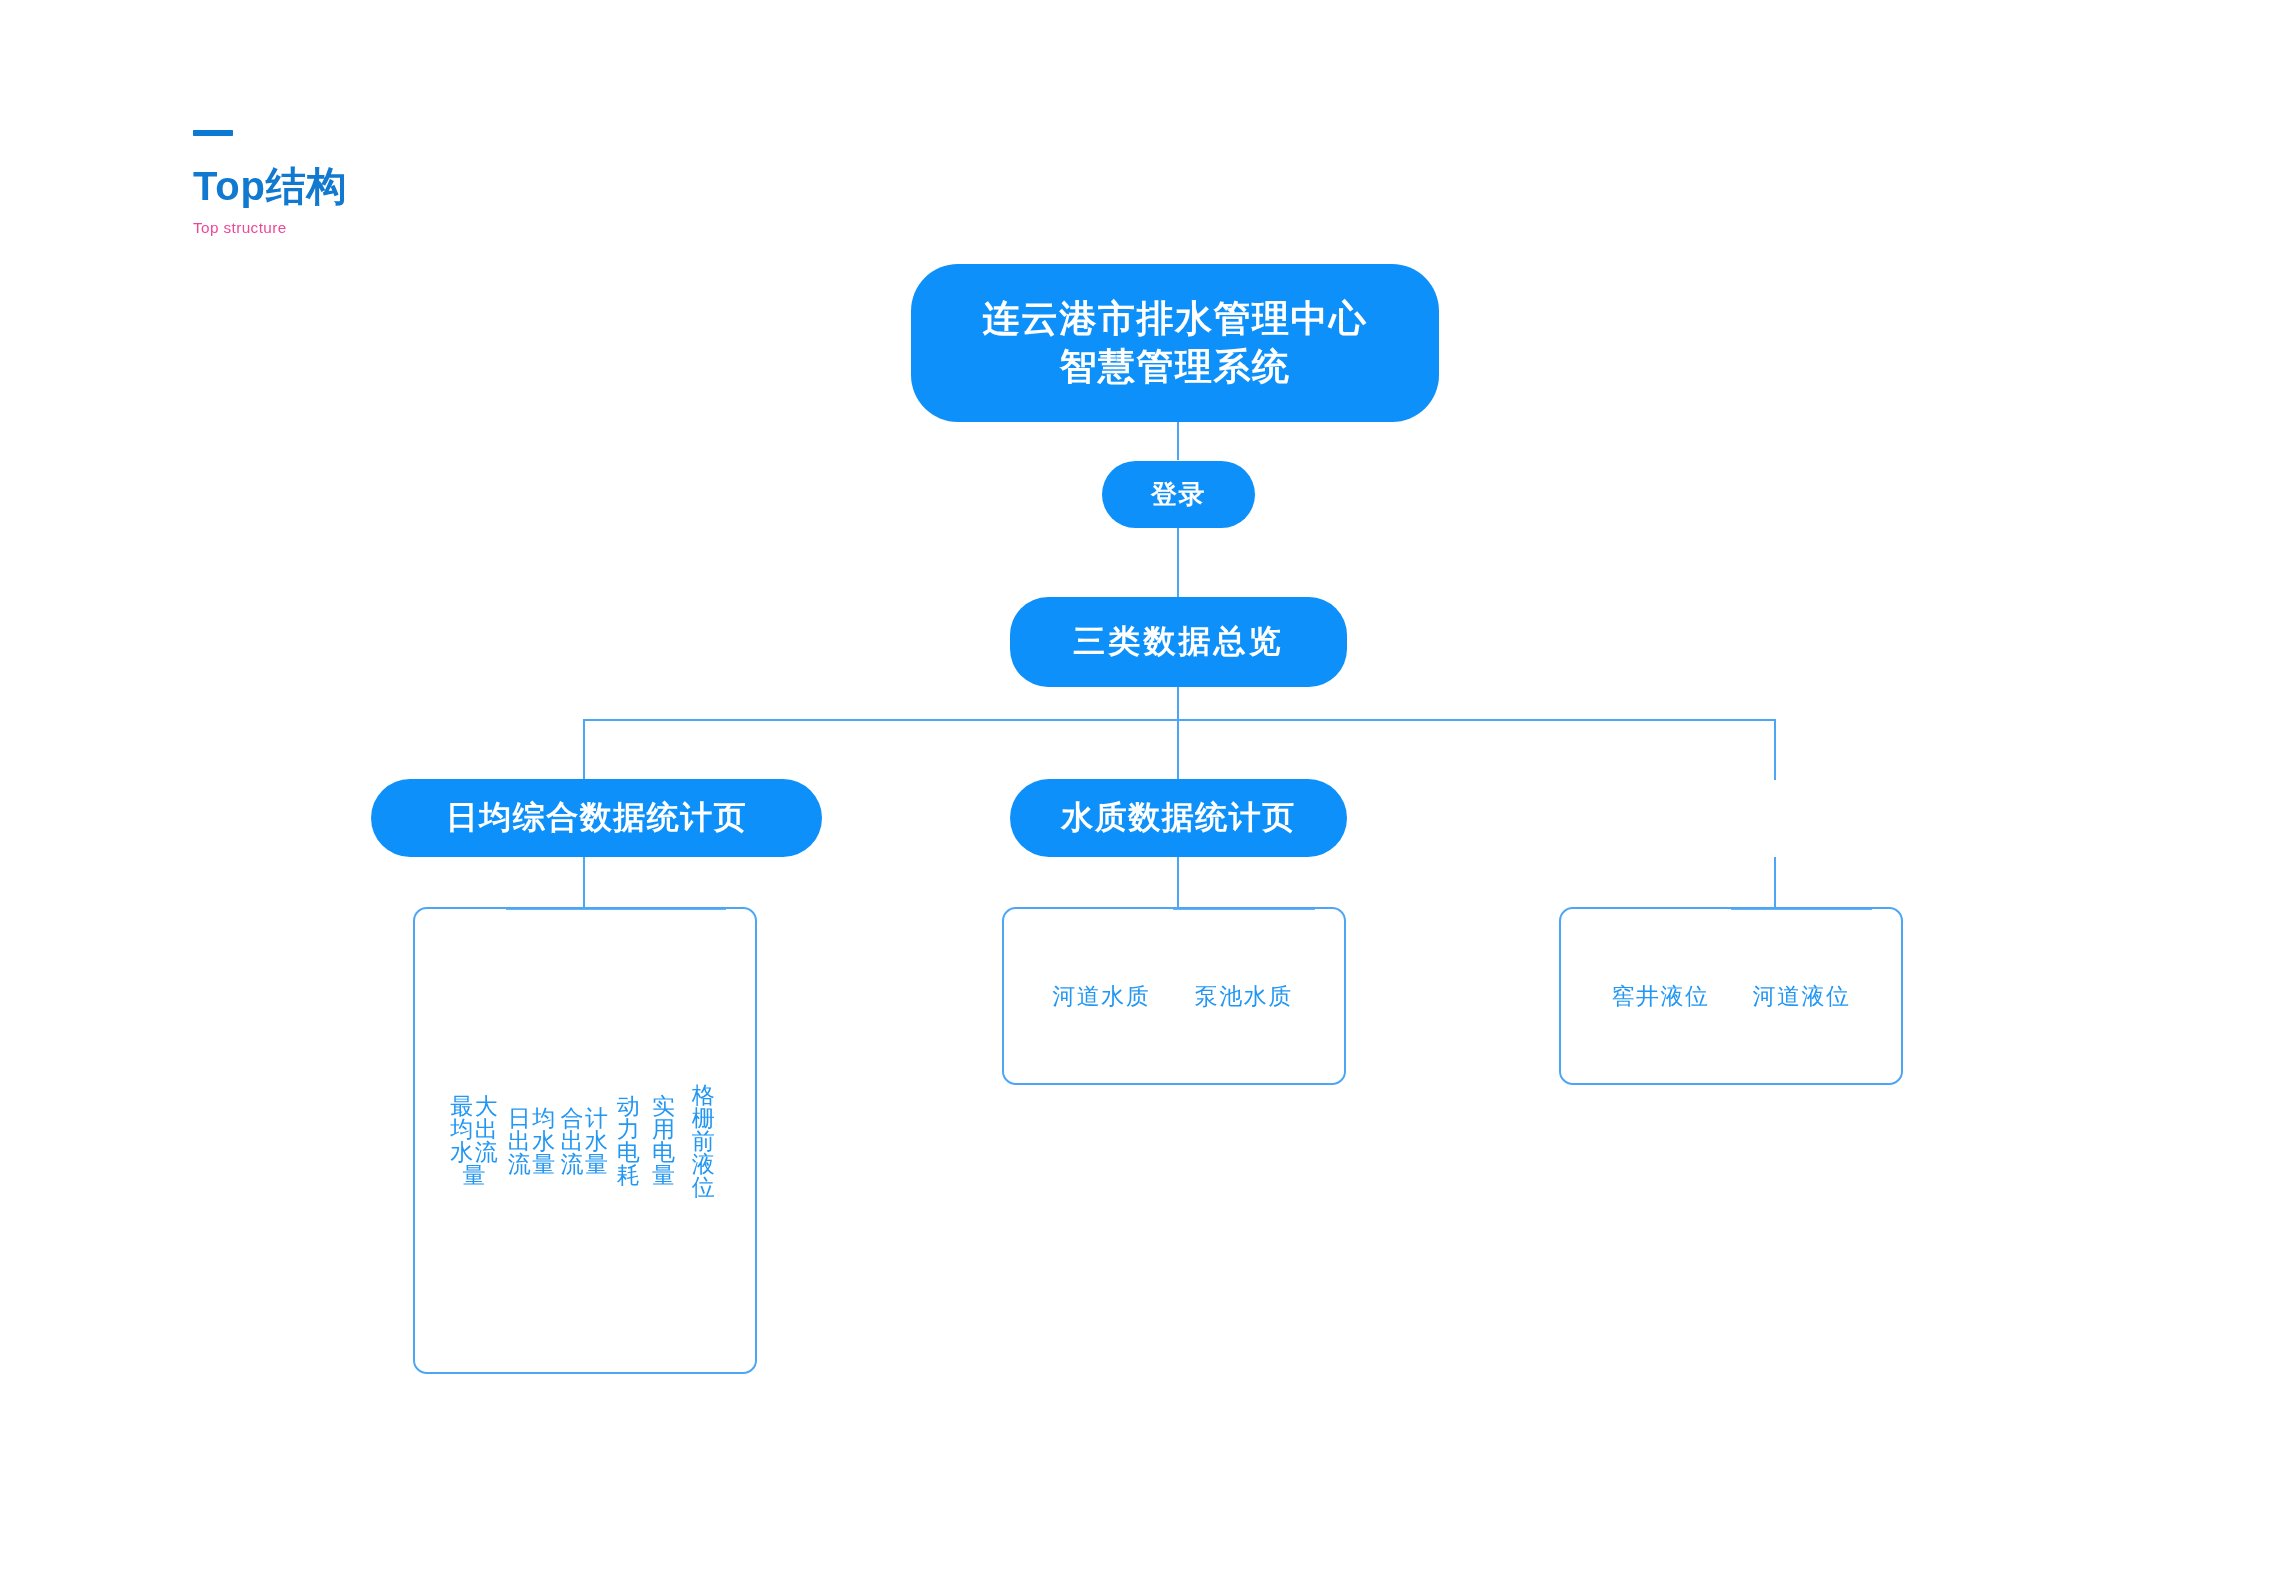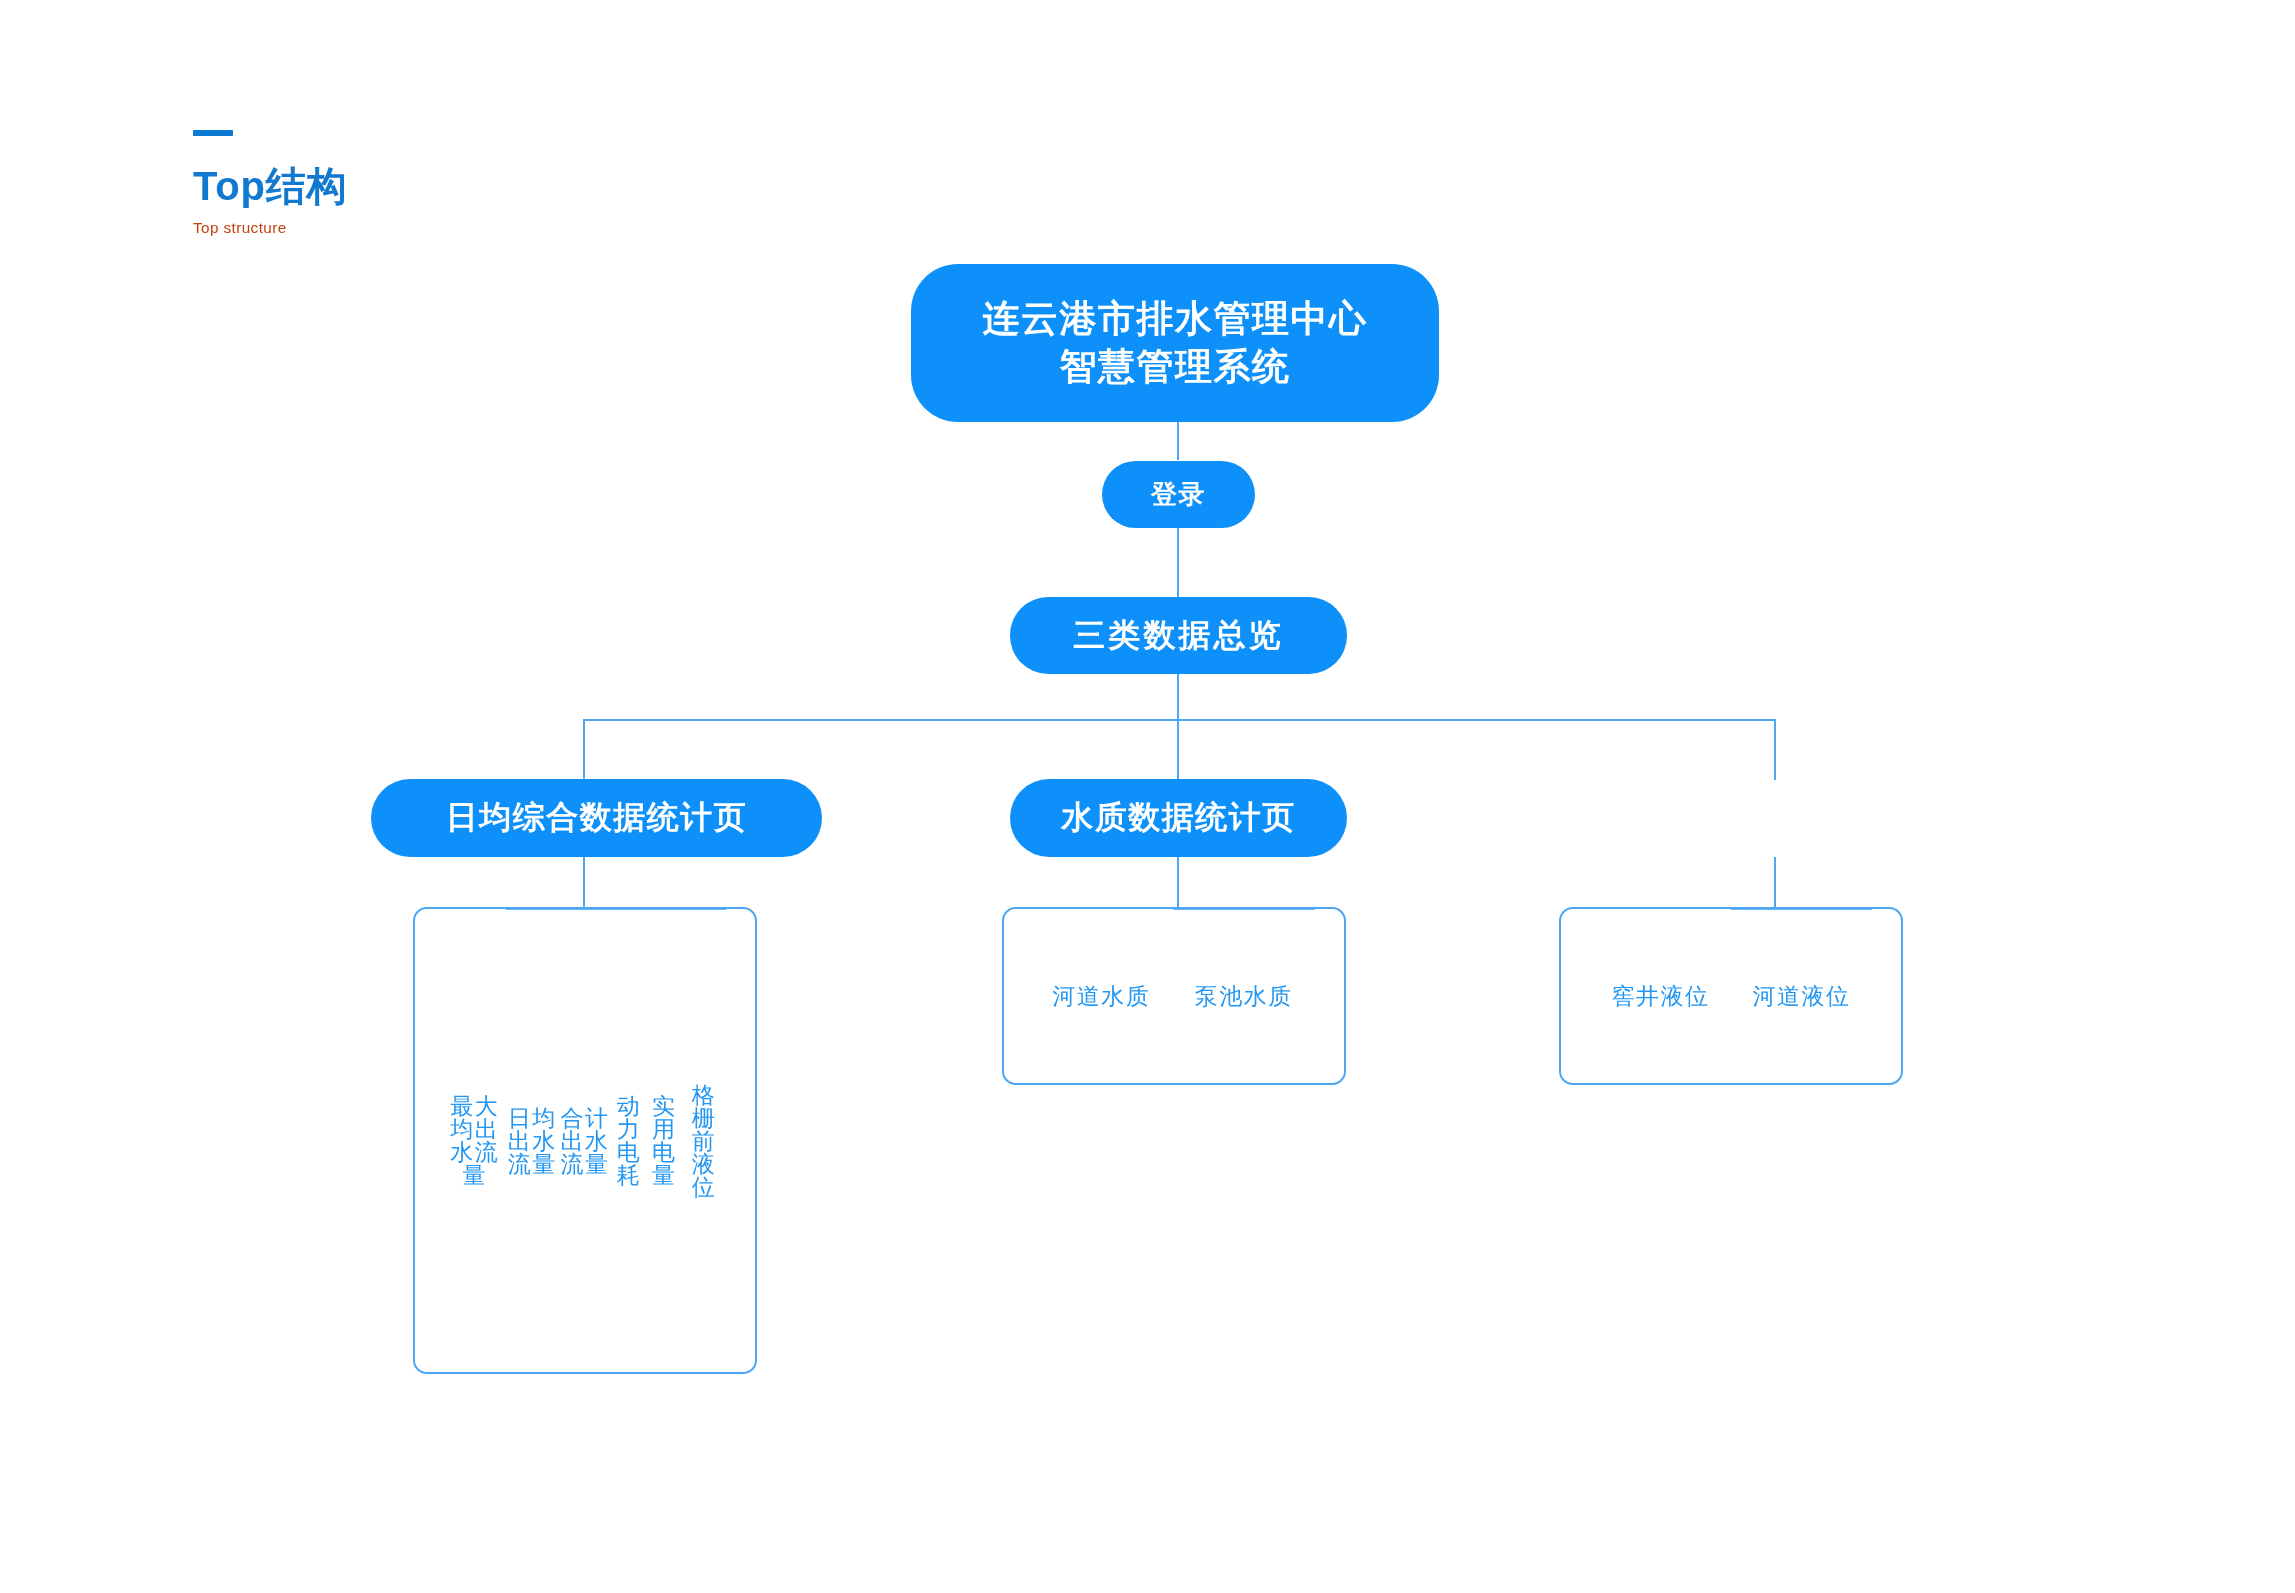--- a/index.html
+++ b/index.html
@@ -20,21 +20,21 @@
     font-size:40px;
     font-weight:700;
     color:#1179cf;
     letter-spacing:0.8px;
     line-height:1.05;
     white-space:nowrap;
   }
   .title-sub{
     margin-top:12.2px;
     font-size:15.3px;
-    color:#c2410c;
+    color:#ec4899;
     letter-spacing:0.4px;
     white-space:nowrap;
   }
 
   
   .node{
     position:absolute;
     background:#0d90fa;
     color:#ffffff;
     display:flex;
@@ -53,21 +53,21 @@
     padding:0 23px;
   }
   .node-root .line{display:block;}
   .node-login{
     left:1102px;top:461px;width:153px;height:67px;
     border-radius:34px;
     font-size:26px;
     letter-spacing:1.5px;
   }
   .node-overview{
-    left:1010px;top:597px;width:337px;height:77px;
+    left:1010px;top:597px;width:337px;height:90px;
     border-radius:38px;
     font-size:32px;
     letter-spacing:3.1px;
   }
   .node-branch{
     top:779px;height:78px;
     border-radius:39px;
     font-size:32px;
     letter-spacing:1.5px;
     padding:0 26px;

